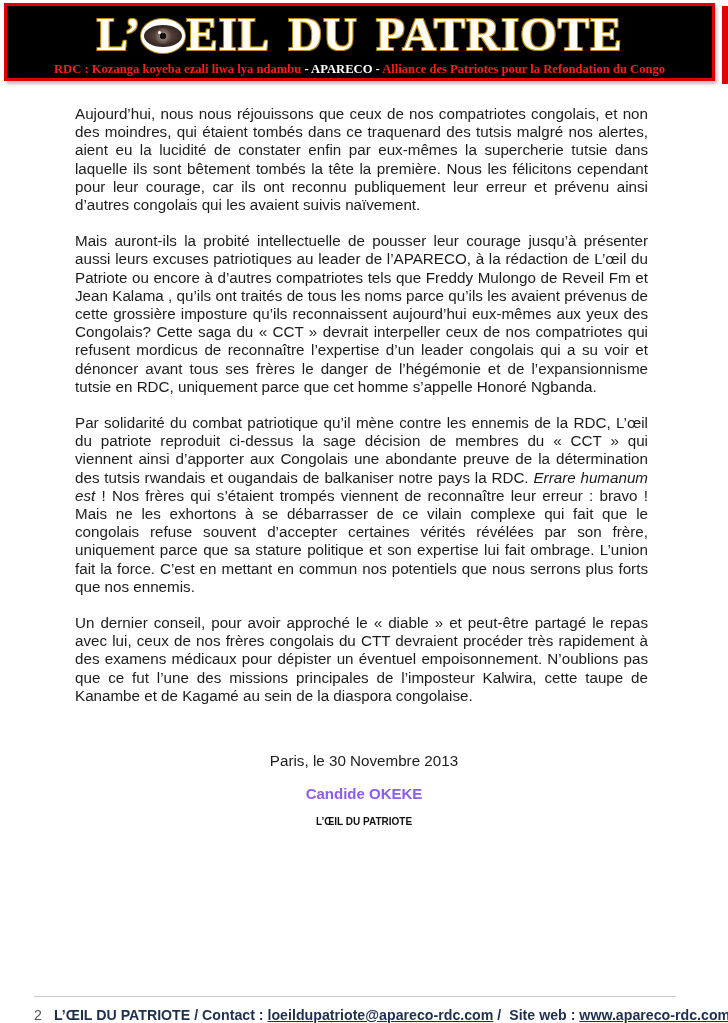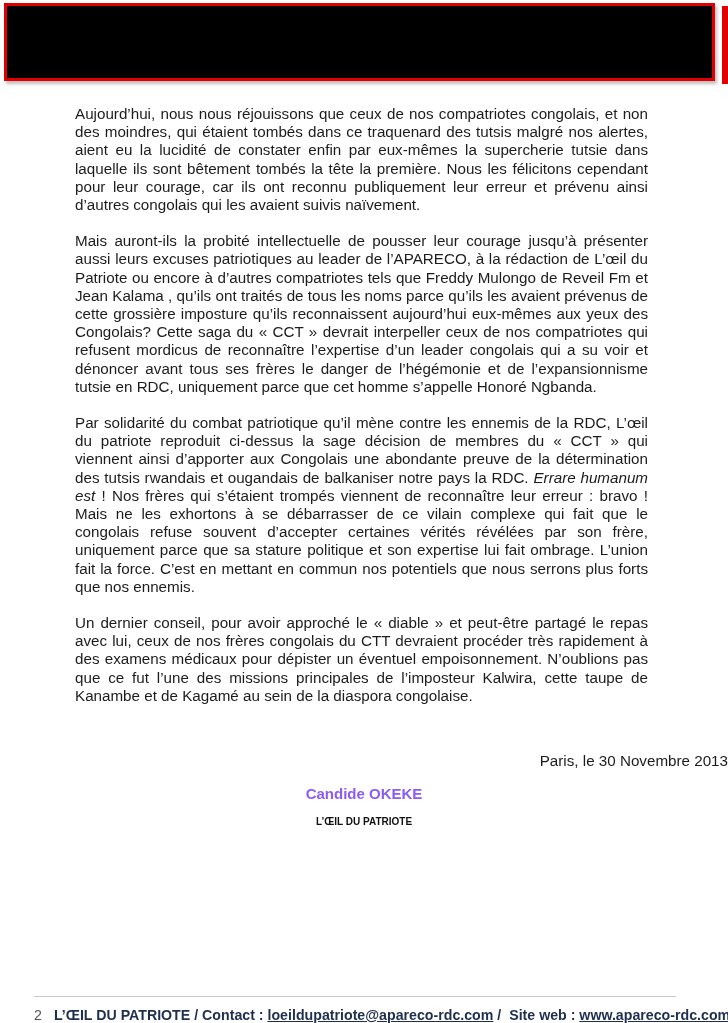--- a/index.html
+++ b/index.html
@@ -44,37 +44,43 @@
     .mast-tagline .red { color: #ff1a1a; }
     .mast-tagline .white { color: #ffffff; }
 
     .content {
       position: absolute; left: 75px; top: 105px; width: 573px;
       font-size: 15.2px; line-height: 18.2px; color: #1c1c1c;
     }
     .para { text-align: justify; margin: 0 0 18px 0; hyphens: none; }
     .para em { font-style: italic; }
     .signoff { text-align: center; position: absolute; left: 0; width: 728px; }
-    .date { top: 752px; font-size: 15.2px; color: #1c1c1c; text-align: right; }
+    .date { top: 752px; font-size: 15.2px; color: #1c1c1c; }
     .author { top: 785px; font-size: 15px; font-weight: bold; color: #8b5cf6; }
     .org { top: 816px; font-size: 10px; font-weight: bold; color: #111; }
 
     .footer-rule { position: absolute; left: 34px; top: 996px; width: 642px; height: 1px; background: #c8c8c8; }
     .footer {
       position: absolute; left: 34px; top: 999px; white-space: nowrap;
       font-family: Liberation Sans, sans-serif; font-size: 14.2px; color: #1e2f4f; margin-top: 8px;
     }
     .footer .pagenum { font-weight: normal; color: #555; margin-right: 12px; }
     .footer .b { font-weight: bold; }
     .footer a { color: #1e2f4f; text-decoration: underline; font-weight: bold; }
   </style>
 </head>
 <body>
 
 <div class="masthead">
+  <div class="mast-title">
+    <span>L’</span><span class="eye"><span class="lid"></span><span class="iris"></span><span class="glint"></span></span><span>EIL</span><span class="sp"></span><span>DU</span><span class="sp"></span><span>PATRIOTE</span>
+  </div>
+  <div class="mast-tagline">
+    <span class="red">RDC : Kozanga koyeba ezali liwa lya ndambu</span><span class="white" style="white-space:pre"> - APARECO - </span><span class="red">Alliance des Patriotes pour la Refondation du Congo</span>
+  </div>
 </div>
 <div class="masthead-right-edge"></div>
 
 <div class="content">
   <p class="para">Aujourd’hui, nous nous réjouissons que ceux de nos compatriotes congolais, et non des moindres, qui étaient tombés dans ce traquenard des tutsis malgré nos alertes, aient eu la lucidité de constater enfin par eux-mêmes la supercherie tutsie dans laquelle ils sont bêtement tombés la tête la première. Nous les félicitons cependant pour leur courage, car ils ont reconnu publiquement leur erreur et prévenu ainsi d’autres congolais qui les avaient suivis naïvement.</p>
   <p class="para">Mais auront-ils la probité intellectuelle de pousser leur courage jusqu’à présenter aussi leurs excuses patriotiques au leader de l’APARECO, à la rédaction de L’œil du Patriote ou encore à d’autres compatriotes tels que Freddy Mulongo de Reveil Fm et Jean Kalama , qu’ils ont traités de tous les noms parce qu’ils les avaient prévenus de cette grossière imposture qu’ils reconnaissent aujourd’hui eux-mêmes aux yeux des Congolais? Cette saga du « CCT » devrait interpeller ceux de nos compatriotes qui refusent mordicus de reconnaître l’expertise d’un leader congolais qui a su voir et dénoncer avant tous ses frères le danger de l’hégémonie et de l’expansionnisme tutsie en RDC, uniquement parce que cet homme s’appelle Honoré Ngbanda.</p>
   <p class="para"><span>Par solidarité du combat patriotique qu’il mène contre les ennemis de la RDC, L’œil du patriote reproduit ci-dessus la sage décision de membres du « CCT » qui viennent ainsi d’apporter aux Congolais une abondante preuve de la détermination des tutsis rwandais et ougandais de balkaniser notre pays la RDC. </span><em>Errare humanum est</em><span> ! Nos frères qui s’étaient trompés viennent de reconnaître leur erreur : bravo ! Mais ne les exhortons à se débarrasser de ce vilain complexe qui fait que le congolais refuse souvent d’accepter certaines vérités révélées par son frère, uniquement parce que sa stature politique et son expertise lui fait ombrage. L’union fait la force. C’est en mettant en commun nos potentiels que nous serrons plus forts que nos ennemis.</span></p>
   <p class="para">Un dernier conseil, pour avoir approché le « diable » et peut-être partagé le repas avec lui, ceux de nos frères congolais du CTT devraient procéder très rapidement à des examens médicaux pour dépister un éventuel empoisonnement. N’oublions pas que ce fut l’une des missions principales de l’imposteur Kalwira, cette taupe de Kanambe et de Kagamé au sein de la diaspora congolaise.</p>
 </div>
 

